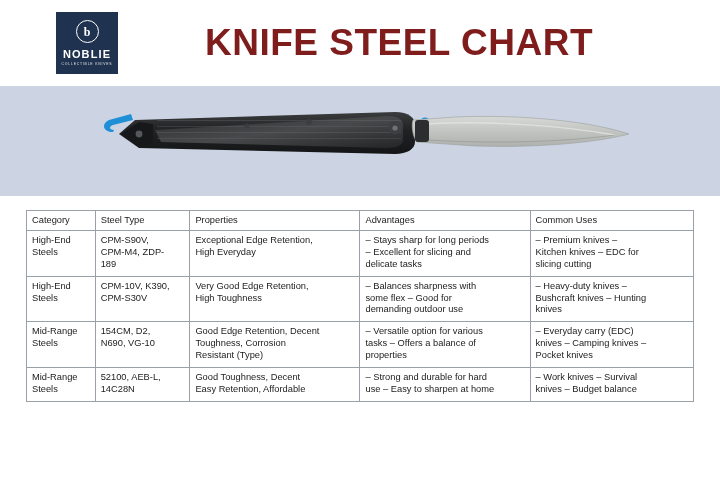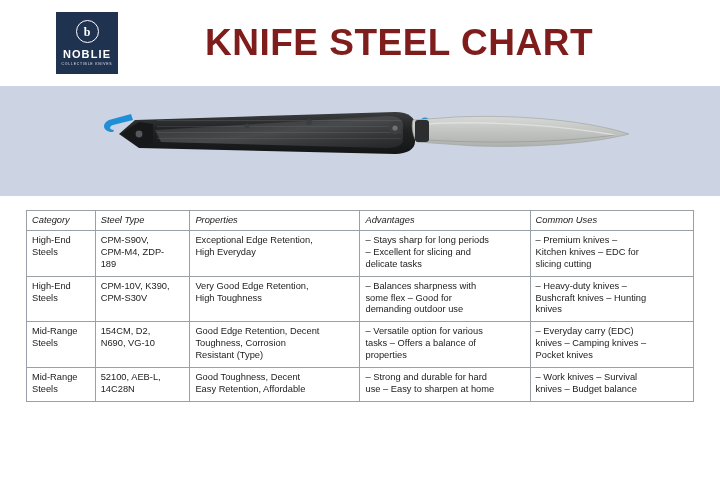--- a/index.html
+++ b/index.html
@@ -109,21 +109,20 @@
     vertical-align: top;
     padding: 4px 5px 5px 5px;
     line-height: 1.28;
     text-align: left;
     font-weight: normal;
   }
   table.steel thead th {
     font-weight: normal;
     padding-bottom: 0;
     height: 15px;
-    font-style: italic;
   }
   col.c1 { width: 10.3%; }
   col.c2 { width: 14.2%; }
   col.c3 { width: 25.5%; }
   col.c4 { width: 25.5%; }
   col.c5 { width: 24.5%; }
 
   .cell-ml { white-space: pre-line; }
 </style>
 </head>

